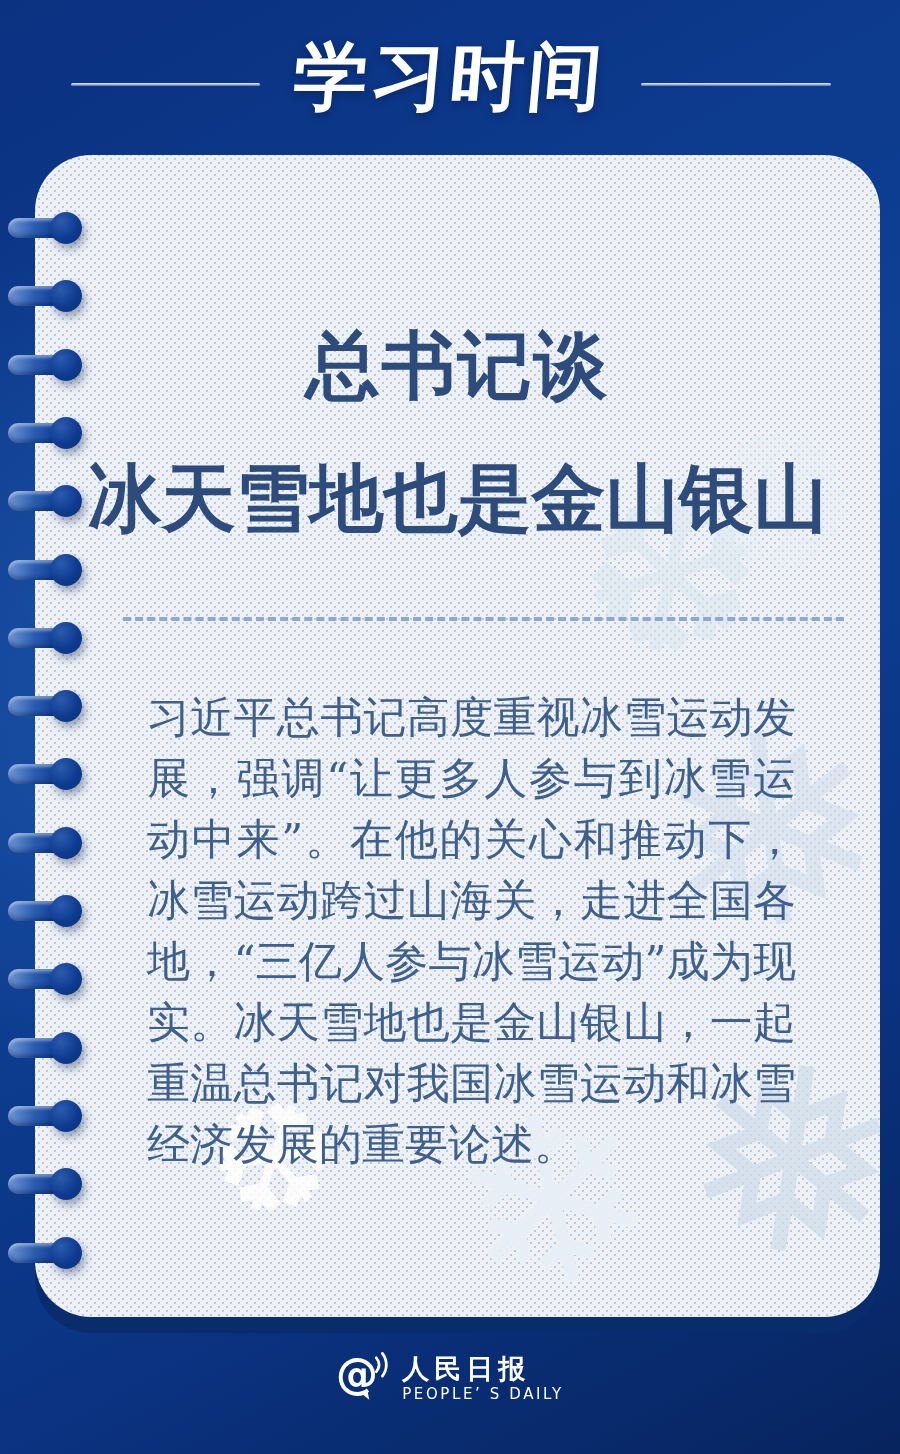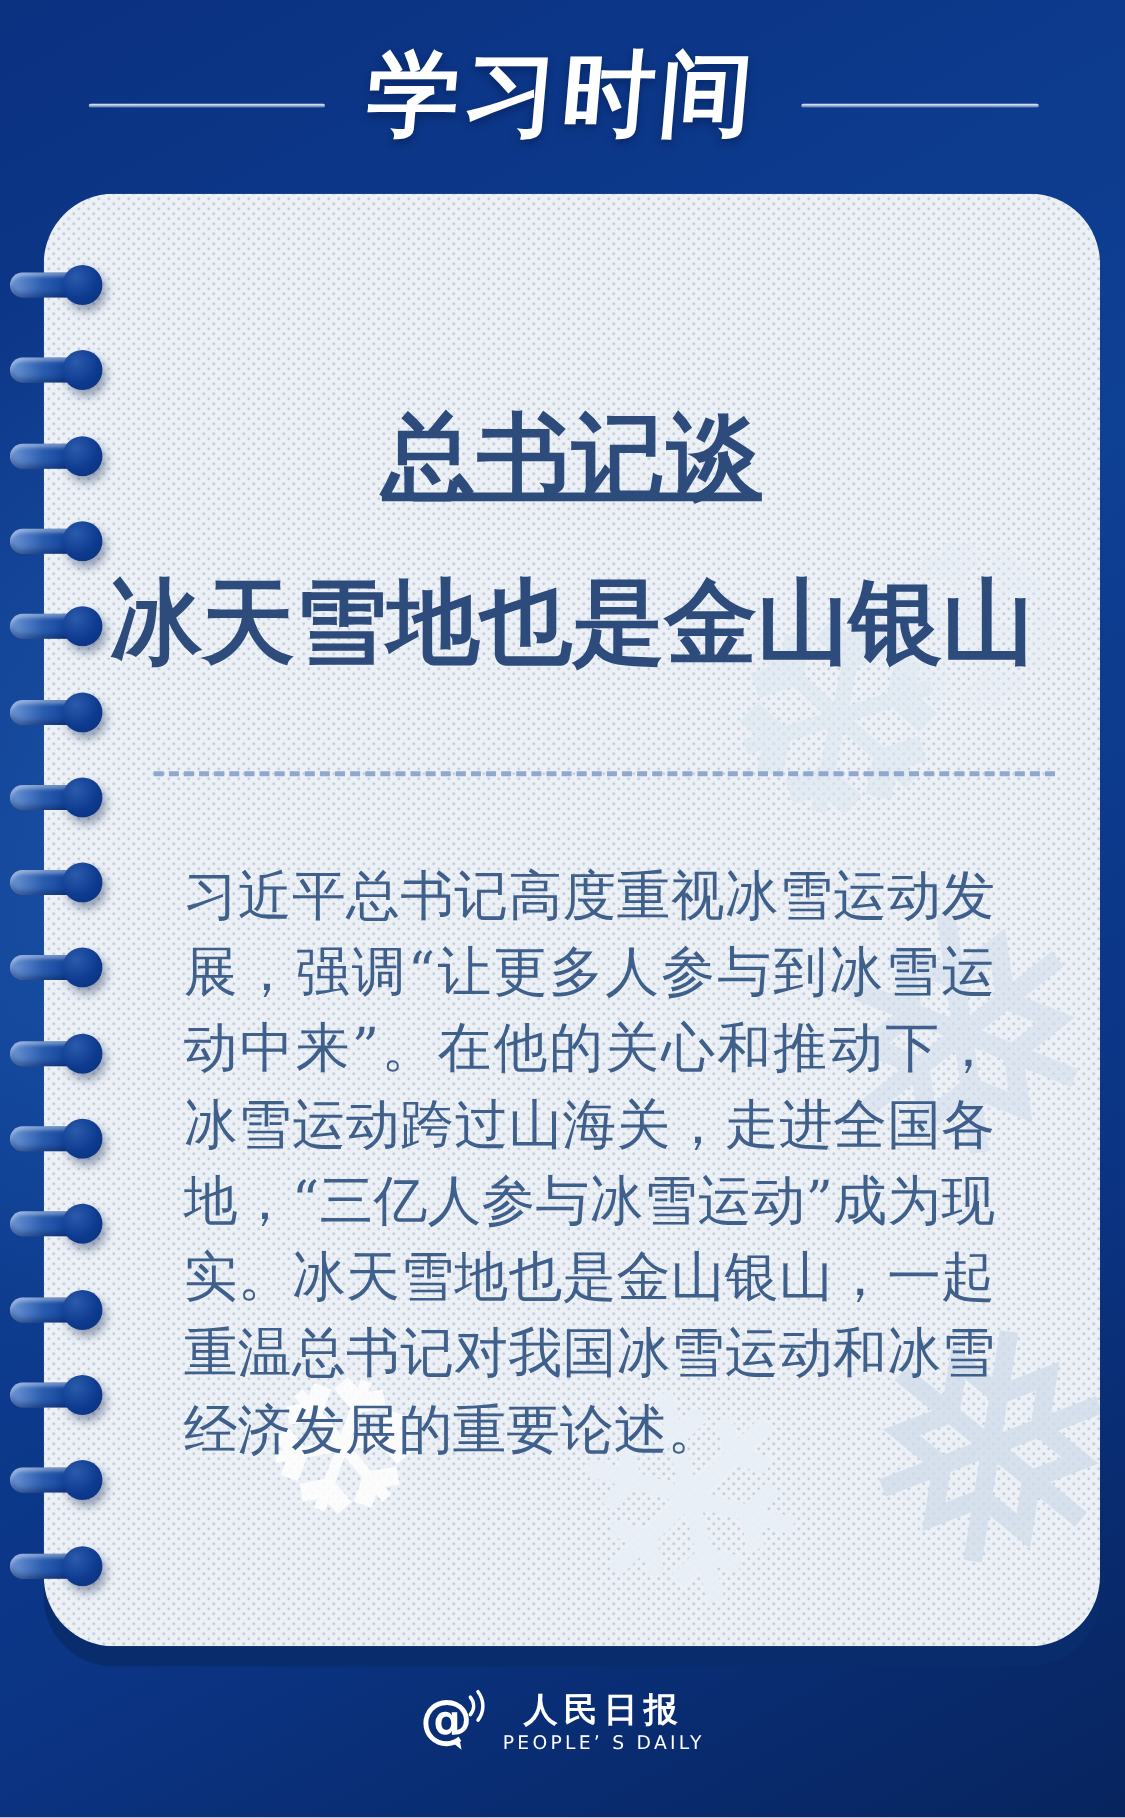--- a/index.html
+++ b/index.html
@@ -55,21 +55,21 @@
   .sf2{left:625px;top:545px;font-size:265px;color:#d3dfed;opacity:.6;transform:rotate(-8deg);}
   .sf3{left:175px;top:930px;font-size:150px;color:#ffffff;opacity:.85;transform:rotate(20deg);}
   .sf4{left:420px;top:930px;font-size:235px;color:#e9eff6;opacity:.95;transform:rotate(-14deg);}
   .sf5{left:650px;top:880px;font-size:255px;color:#cfdcea;opacity:.75;transform:rotate(9deg);}
   .sf6{left:665px;top:255px;font-size:190px;color:#e6edf5;opacity:.4;transform:rotate(-18deg);}
 
   .card-title{
     position:absolute;top:168px;left:0;width:100%;text-align:center;
     color:var(--title-color);font-weight:bold;z-index:2;
   }
-  .title-l1{font-size:74px;line-height:84px;letter-spacing:2px;text-decoration:underline;}
+  .title-l1{font-size:74px;line-height:84px;letter-spacing:2px;}
   .title-l2{font-size:74px;line-height:86px;margin-top:48px;letter-spacing:0;}
 
   .divider{
     position:absolute;top:462px;left:88px;right:36px;height:0;
     border-top:4px dashed var(--divider-color);z-index:2;
   }
 
   .card-body{
     position:absolute;top:532px;left:112px;right:84px;z-index:2;
     color:var(--body-color);font-size:43px;line-height:61px;
@@ -89,21 +89,21 @@
     box-shadow:3px 5px 8px rgba(6,25,70,0.38);
   }
 
   
   .footer{
     position:absolute;top:1348px;left:0;width:100%;
     display:flex;justify-content:center;align-items:center;gap:10px;
     color:var(--white);
   }
   .at-icon{width:56px;height:58px;flex:0 0 auto;}
-  .logo-text{display:flex;flex-direction:column;align-items:center;}
+  .logo-text{display:flex;flex-direction:column;align-items:flex-start;}
   .logo-cn{
     font-size:27px;font-weight:bold;letter-spacing:5px;line-height:30px;
     font-family:"DejaVu Sans",sans-serif;
   }
   .logo-en{
     font-size:15px;letter-spacing:2.6px;line-height:14px;margin-top:3px;
     font-family:"DejaVu Sans",sans-serif;
   }
 </style>
 </head>

